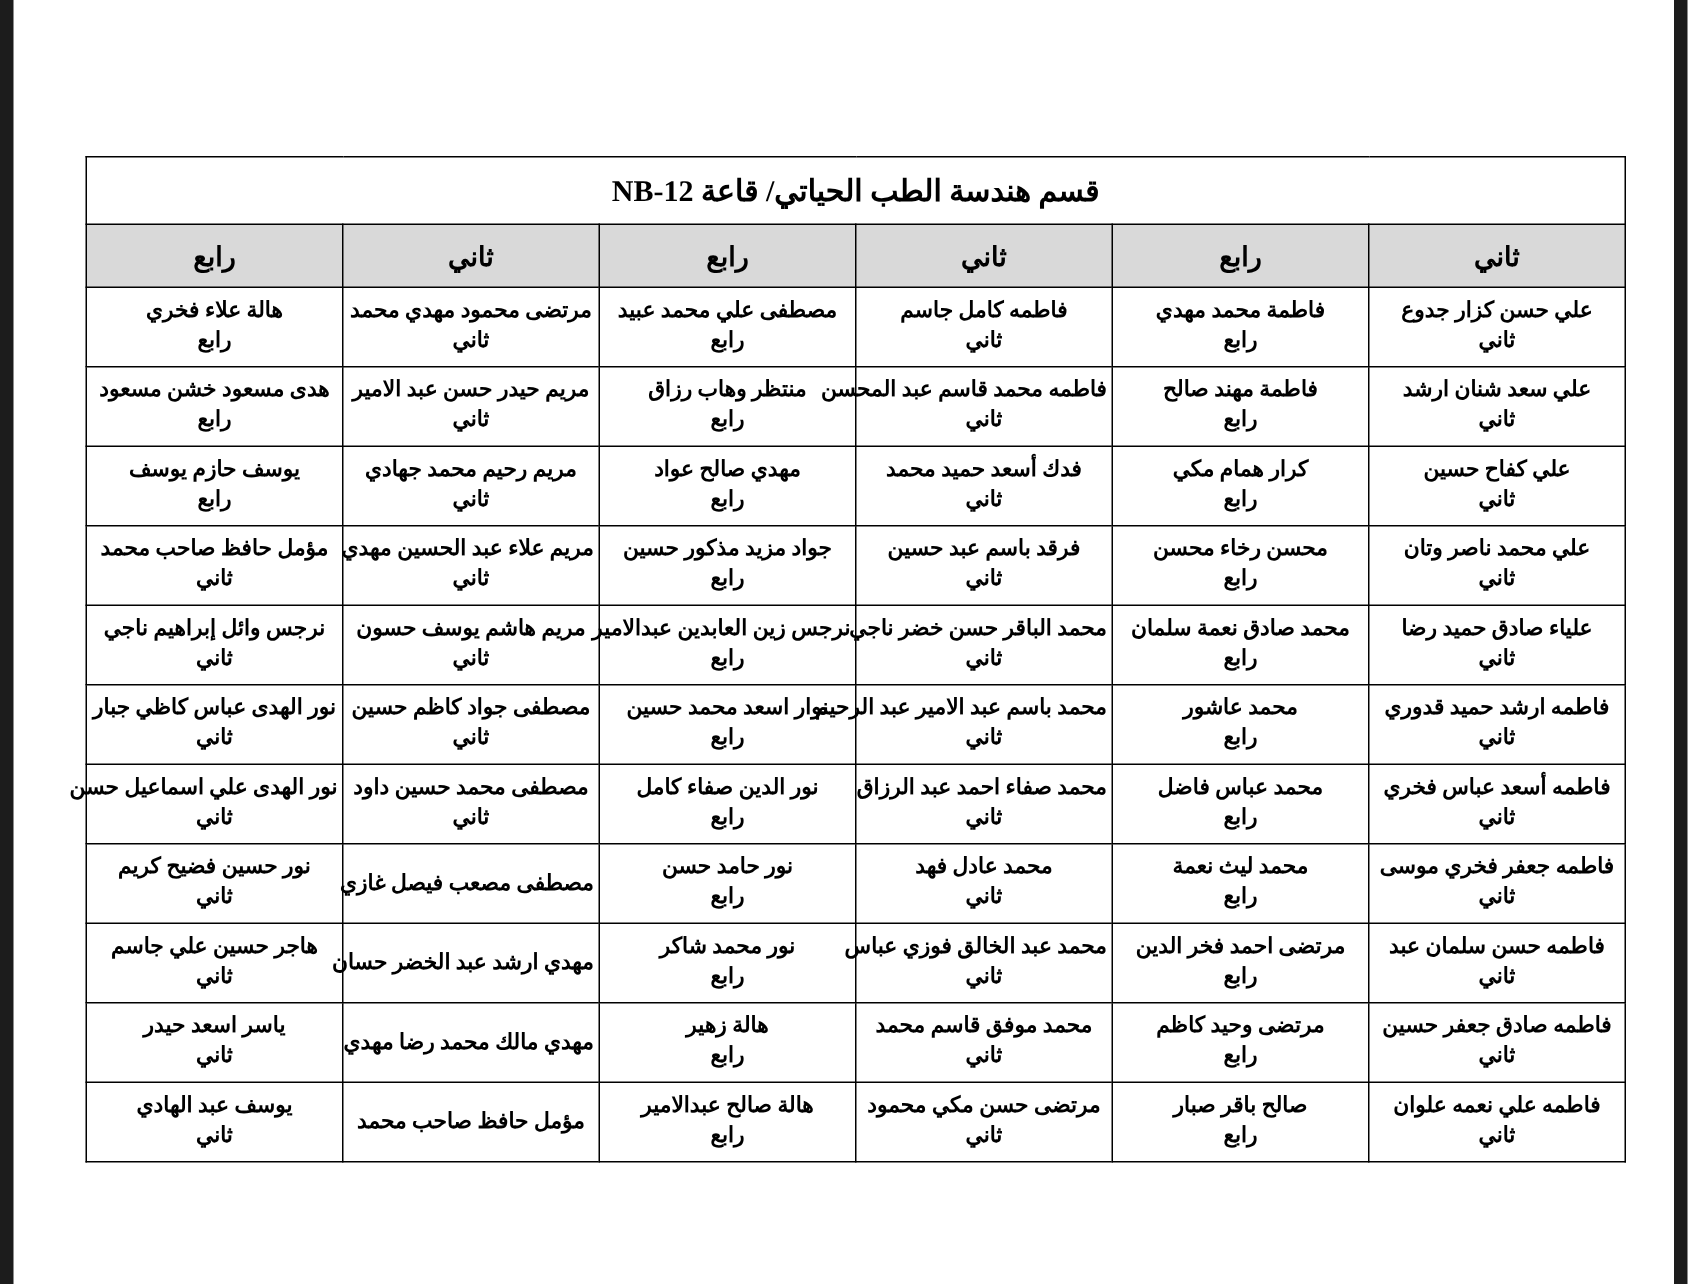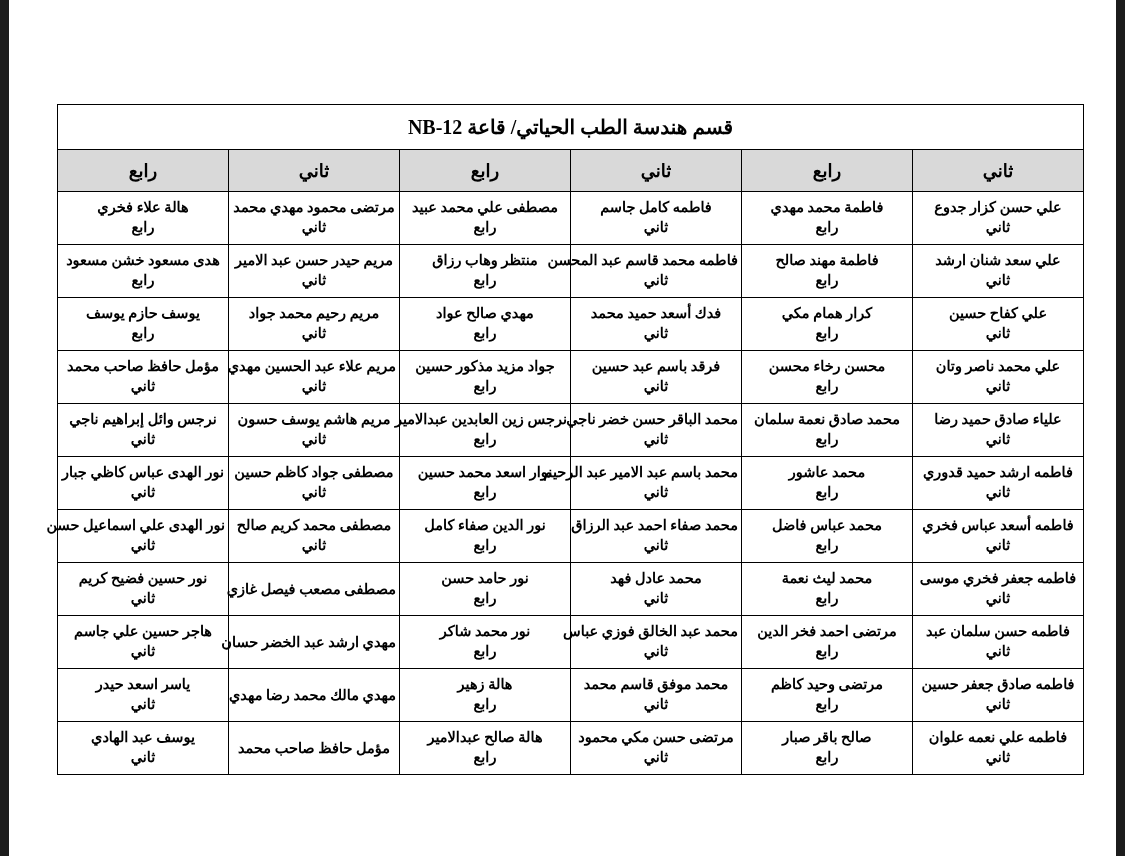--- a/index.html
+++ b/index.html
@@ -177,21 +177,21 @@
             </td>
             <td class="name-cell">
               <span class="nm">فدك أسعد حميد محمد</span>
               <span class="lv">ثاني</span>
             </td>
             <td class="name-cell">
               <span class="nm">مهدي صالح عواد</span>
               <span class="lv">رابع</span>
             </td>
             <td class="name-cell">
-              <span class="nm">مريم رحيم محمد جواد</span>
+              <span class="nm">مريم رحيم محمد جهادي</span>
               <span class="lv">ثاني</span>
             </td>
             <td class="name-cell">
               <span class="nm">يوسف حازم يوسف</span>
               <span class="lv">رابع</span>
             </td>
           </tr>
           <tr>
             <td class="name-cell">
               <span class="nm">علي محمد ناصر وتان</span>
@@ -281,21 +281,21 @@
             </td>
             <td class="name-cell">
               <span class="nm">محمد صفاء احمد عبد الرزاق</span>
               <span class="lv">ثاني</span>
             </td>
             <td class="name-cell">
               <span class="nm">نور الدين صفاء كامل</span>
               <span class="lv">رابع</span>
             </td>
             <td class="name-cell">
-              <span class="nm">مصطفى محمد كريم صالح</span>
+              <span class="nm">مصطفى محمد حسين داود</span>
               <span class="lv">ثاني</span>
             </td>
             <td class="name-cell">
               <span class="nm">نور الهدى علي اسماعيل حسن</span>
               <span class="lv">ثاني</span>
             </td>
           </tr>
           <tr>
             <td class="name-cell">
               <span class="nm">فاطمه جعفر فخري موسى</span>

